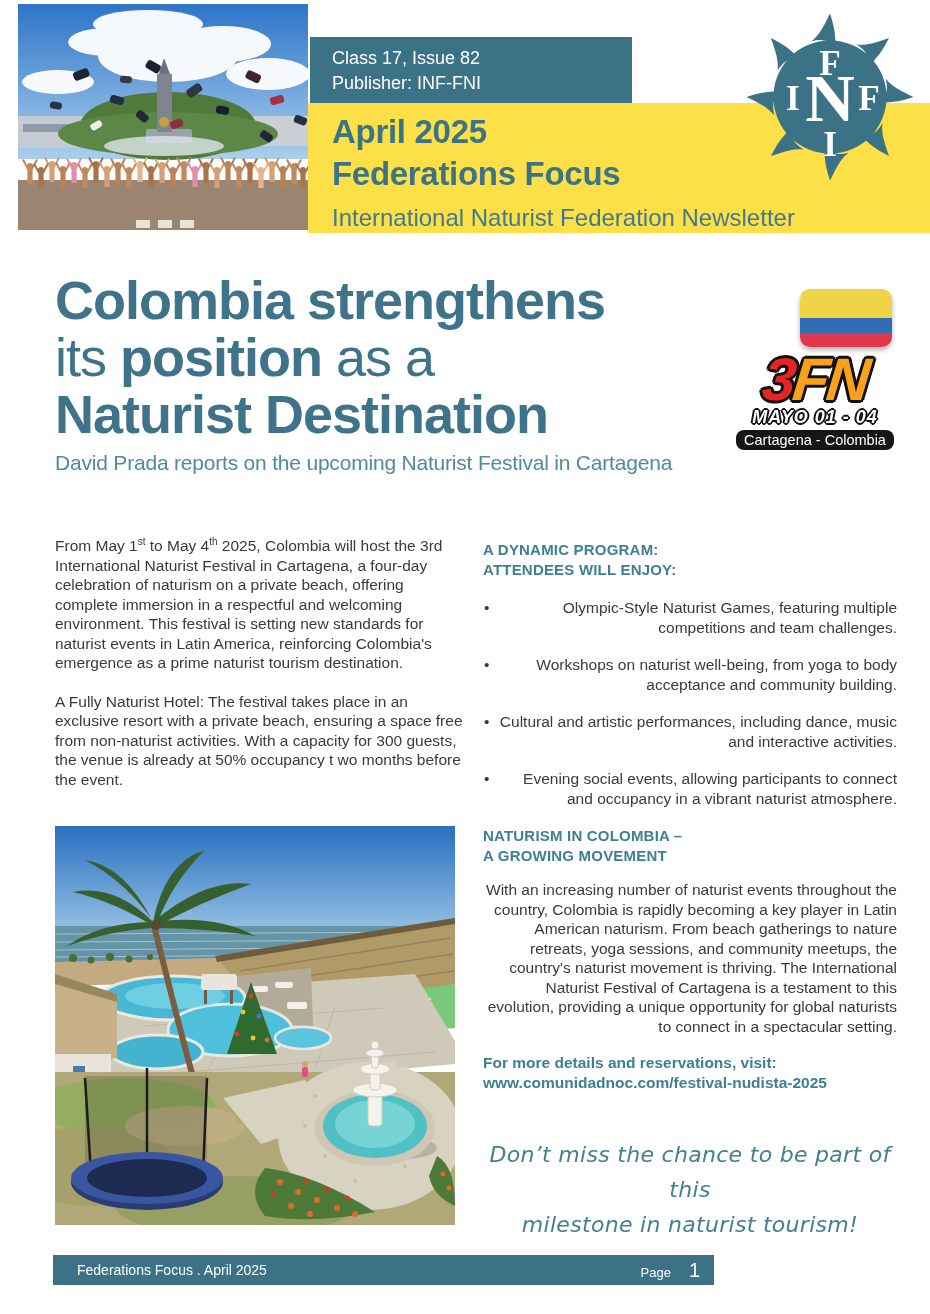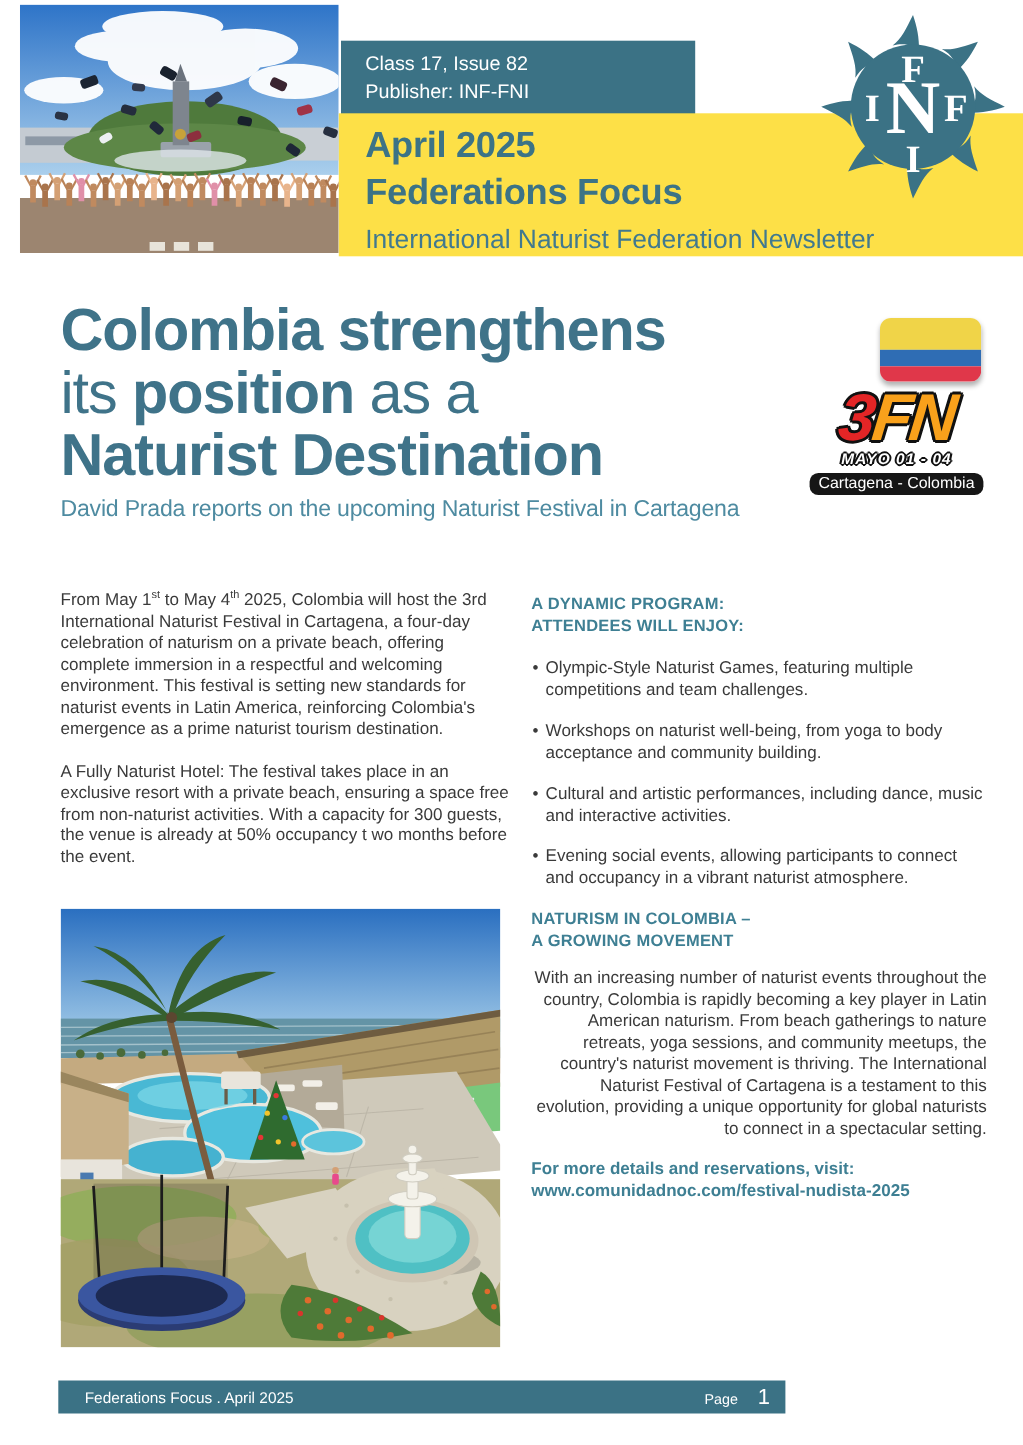--- a/index.html
+++ b/index.html
@@ -26,34 +26,34 @@
         box-shadow:0 3px 5px rgba(0,0,0,.3);}
   .flag .y{height:50%;background:#f0d448;}
   .flag .b{height:25%;background:#2f6db4;}
   .flag .r{height:25%;background:#e0374a;}
   .fn-logo{position:absolute;left:731px;top:352px;width:168px;text-align:center;}
   .fn-top{font-style:italic;font-weight:bold;font-size:60px;line-height:56px;letter-spacing:-3px;
           transform:skewX(-6deg);
           text-shadow:-3px 0 #111,3px 0 #111,0 -3px #111,0 3px #111,-2px -2px #111,2px -2px #111,-2px 2px #111,2px 2px #111;}
   .fn-3{color:#e32526;}
   .fn-fn{color:#f9a11b;}
-  .fn-dates{font-style:italic;font-weight:bold;font-size:14px;line-height:22px;color:#fff;letter-spacing:1px;margin-top:-2px;
+  .fn-dates{font-style:italic;font-weight:bold;font-size:18px;line-height:22px;color:#fff;letter-spacing:1px;margin-top:-2px;
           text-shadow:-2px 0 #111,2px 0 #111,0 -2px #111,0 2px #111,-1px -1px #111,1px -1px #111,-1px 1px #111,1px 1px #111;}
   .fn-loc{display:inline-block;background:#161616;color:#fff;font-size:14.5px;line-height:20px;
           padding:0 8px;border-radius:8px;margin-top:2px;}
 
   
   .col-left{position:absolute;left:55px;top:536px;width:412px;font-size:15.5px;line-height:19.5px;}
   .col-left p{margin:0 0 19px 0;}
   sup.ord{font-size:10px;vertical-align:super;line-height:0;}
   .resort-photo{position:absolute;left:55px;top:826px;width:400px;height:399px;overflow:hidden;}
 
   .col-right{position:absolute;left:483px;top:540px;width:414px;font-size:15.5px;line-height:19.5px;}
   .teal-head{color:#3e7f93;font-weight:bold;font-size:15px;line-height:20px;letter-spacing:.2px;}
-  .bullets{margin:18px 0 0 0;padding:0;list-style:none;}
+  .bullets{margin:18px 0 0 0;padding:0;list-style:none;text-align:right;}
   .bullets li{position:relative;padding-left:13px;margin-bottom:18px;}
   .bullets li::before{content:"\2022";position:absolute;left:1px;top:0;}
   .grow-head{margin-top:7px;}
   .col-right .body-p{margin:14px 0 0 0;text-align:right;}
   .cta{margin-top:17px;color:#3e7f93;font-weight:bold;font-size:15.5px;line-height:20px;}
   .note{margin-top:44px;text-align:center;color:#44808f;font-size:22px;line-height:35px;
         font-family:"DejaVu Sans",sans-serif;font-style:italic;letter-spacing:.3px;}
 
   
   .footer{position:absolute;left:53px;top:1255px;width:661px;height:30px;background:#3b7285;color:#fff;
@@ -397,20 +397,24 @@
     </ul>
     <div class="teal-head grow-head">
       <div>NATURISM IN COLOMBIA –</div>
       <div>A GROWING MOVEMENT</div>
     </div>
     <p class="body-p">With an increasing number of naturist events throughout the country, Colombia is rapidly becoming a key player in Latin American naturism. From beach gatherings to nature retreats, yoga sessions, and community meetups, the country's naturist movement is thriving. The International Naturist Festival of Cartagena is a testament to this evolution, providing a unique opportunity for global naturists to connect in a spectacular setting.</p>
     <div class="cta">
       <div>For more details and reservations, visit:</div>
       <div>www.comunidadnoc.com/festival-nudista-2025</div>
     </div>
+    <div class="note">
+      <div>Don’t miss the chance to be part of this</div>
+      <div>milestone in naturist tourism!</div>
+    </div>
   </div>
 
   <div class="footer">
     <div class="f-left">Federations Focus . April 2025</div>
     <div class="f-right">
       <span>Page</span>
       <span class="f-num">1</span>
     </div>
   </div>
 

